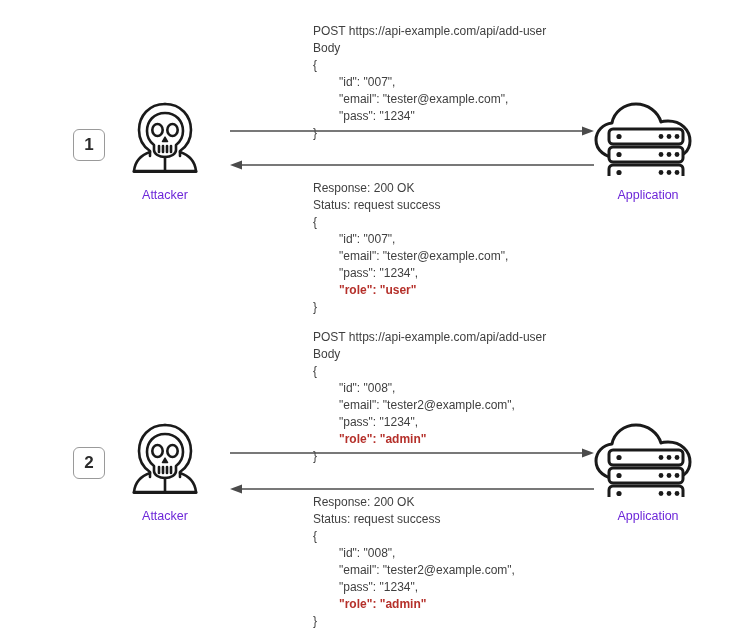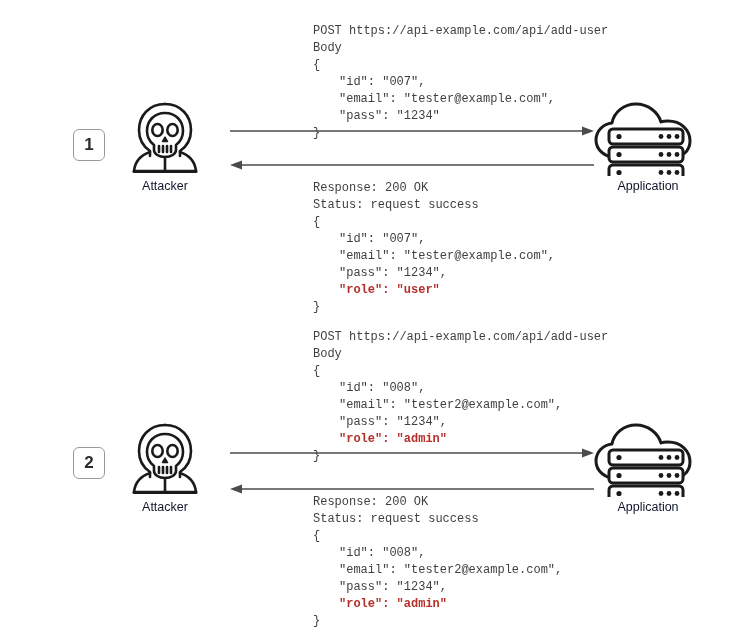--- a/index.html
+++ b/index.html
@@ -45,35 +45,34 @@
     width: 120px;
     display: flex;
     flex-direction: column;
     align-items: center;
   }
   .actor .glyph {
     display: block;
     line-height: 0;
   }
   .actor .caption {
-    margin-top: 3px;
+    margin-top: 12px;
     font-size: 12.5px;
-    color: #0f172a;
+    color: #6d28d9;
     text-align: right;
     white-space: nowrap;
   }
 
   
   .msg {
     position: absolute;
     font-size: 12px;
     line-height: 17px;
     color: #3f3f3f;
     white-space: pre;
-    font-family: Liberation Mono, monospace;
   }
   .msg .ln { display: block; }
   .msg .ln.indent { padding-left: 26px; }
   .msg .ln.hl {
     color: #b5302a;
     font-weight: 700;
   }
 
   
   .arrow {

